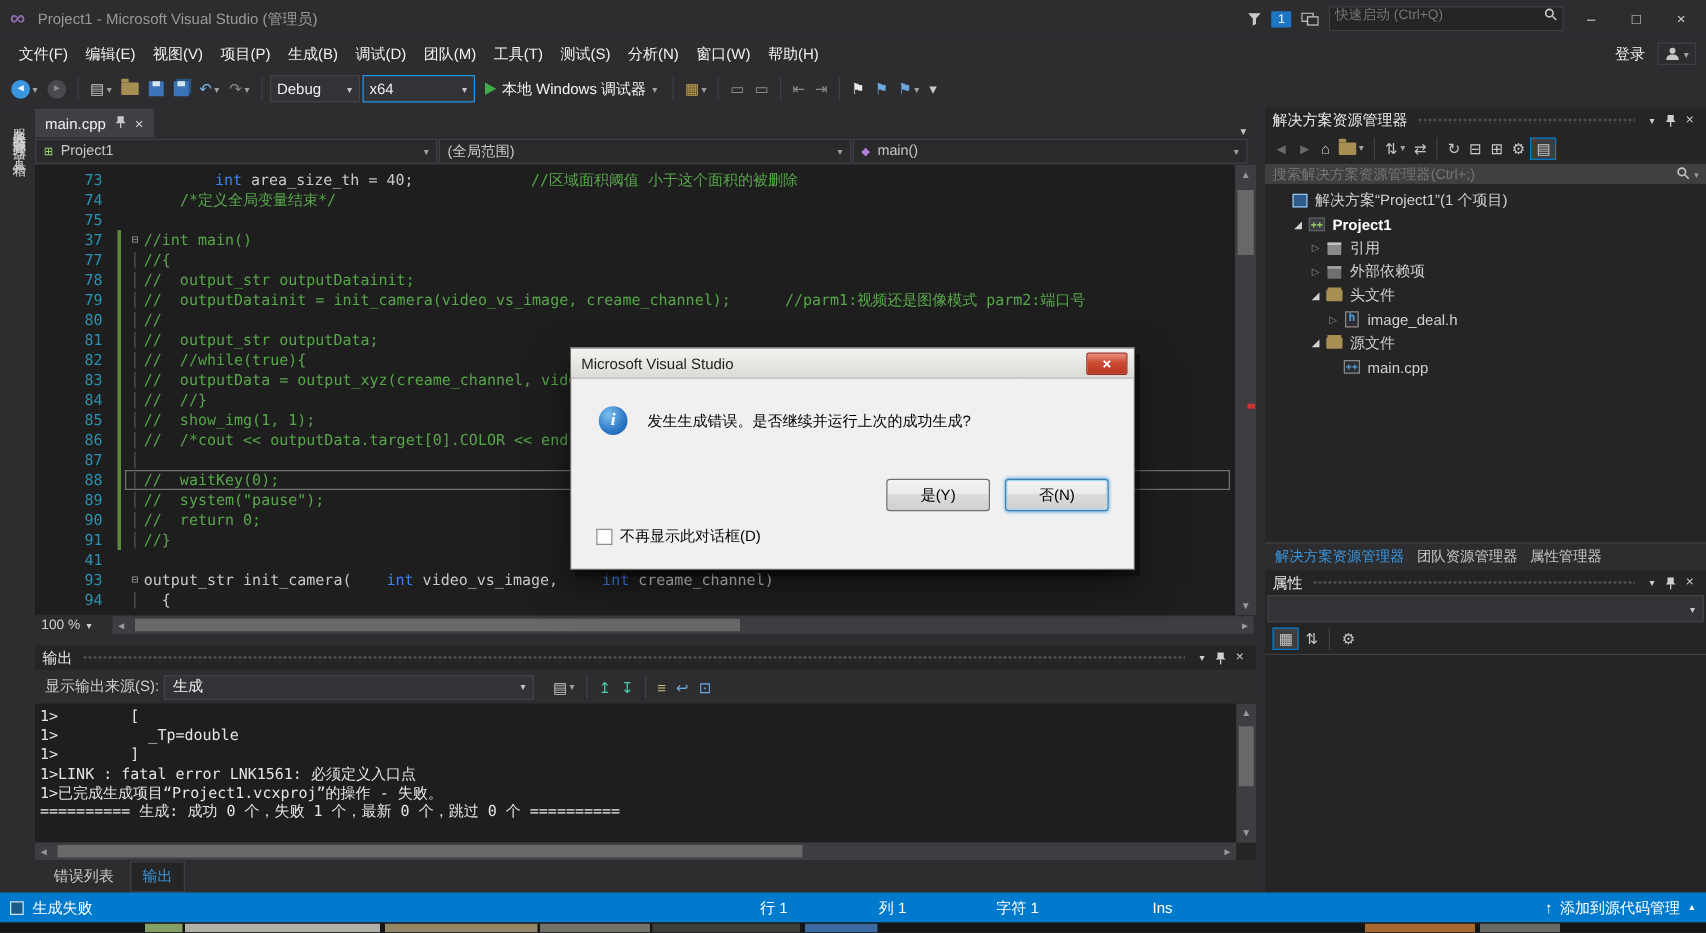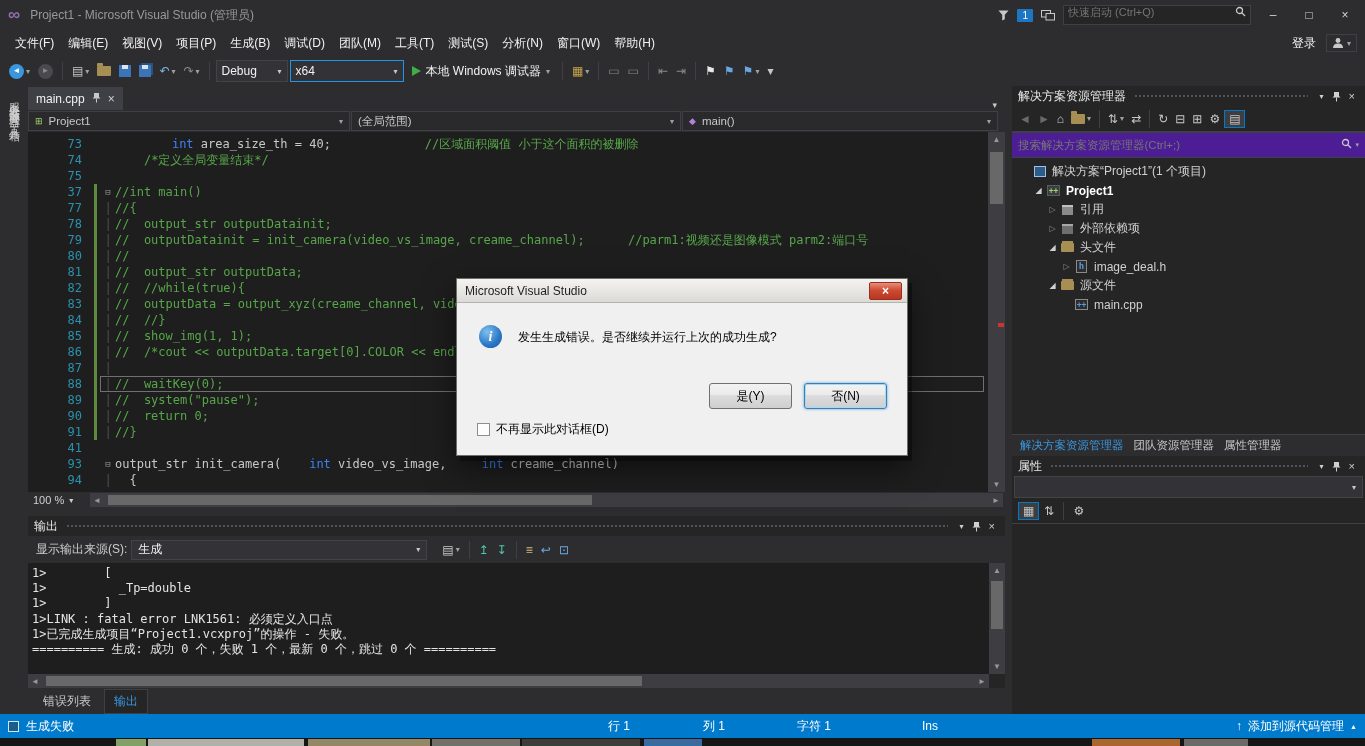--- a/index.html
+++ b/index.html
@@ -30,21 +30,21 @@
   .tbtn { display:flex; align-items:center; padding:2px 3px; gap:2px; }
   .tbtn .glyph { font-size:12px; line-height:1; color:#c8c8c8; }
   .tbtn.circ .glyph { width:15px; height:15px; border-radius:50%; display:flex; align-items:center; justify-content:center; font-size:8px; }
   .tbtn.circ.blue .glyph { background:#3a96dd; color:#fff; }
   .tbtn.circ.gray .glyph { background:#4a4a4e; color:#8a8a8a; }
   .tbtn .dd { font-size:8px; color:#a0a0a0; }
   .tsep { width:1px; height:18px; background:#3f3f46; margin:0 4px; }
   .tcombo { height:22px; background:#333337; border:1px solid #434346; display:flex; align-items:center; padding:0 5px; gap:6px; color:#f1f1f1; }
   .tcombo .dd { font-size:8px; color:#c8c8c8; margin-left:auto; }
   .tcombo.debug { width:72px; }
-  .tcombo.platform { width:114px; border-color:#1c97ea;text-align:center; }
+  .tcombo.platform { width:90px; border-color:#1c97ea;text-align:center; }
   .startbtn { display:flex; align-items:center; gap:5px; padding:2px 6px; }
   .play { width:0; height:0; border-left:9px solid #3fae46; border-top:5px solid transparent; border-bottom:5px solid transparent; }
   .mini-folder { width:14px; height:10px; background:#a78e52; border-radius:1px; position:relative; display:inline-block; }
   .mini-folder::before { content:""; position:absolute; top:-3px; left:0; width:6px; height:3px; background:#a78e52; border-radius:1px 1px 0 0; }
   .mini-floppy { width:12px; height:12px; background:#3b74b8; position:relative; display:inline-block; }
   .mini-floppy::before { content:""; position:absolute; top:0; left:3px; width:6px; height:4px; background:#d8e6f2; }
   .mini-floppy.all { box-shadow:2px -2px 0 0 #29547e; }
 
   
   .main { flex:1 1 auto; display:flex; min-height:0; }
@@ -111,21 +111,21 @@
   .bottom-tabs { height:26px; display:flex; align-items:center; gap:4px; padding:0 6px; flex:0 0 auto; }
   .btab { padding:3px 9px; color:#c8c8c8; }
   .btab.active { background:#252526; border:1px solid #3f3f46; color:#3a96dd; }
 
   
   .sidebar { width:353px; flex:0 0 auto; display:flex; flex-direction:column; background:#252526; min-height:0; }
   .setools { height:26px; display:flex; align-items:center; gap:1px; padding:0 4px; border-bottom:1px solid #3f3f46; flex:0 0 auto; }
   .sico { display:flex; align-items:center; gap:1px; padding:2px 4px; border:1px solid transparent; }
   .sico .glyph { font-size:12px; color:#c8c8c8; }
   .sico.hl { border-color:#007acc; background:#3e3e40; }
-  .sesearch { height:26px; margin:0; background:#4c1d95; border-top:1px solid #3f3f46; border-bottom:1px solid #3f3f46; display:flex; align-items:center; padding:0 6px; flex:0 0 auto; }
+  .sesearch { height:15px; margin:0; background:#404040; border-top:1px solid #3f3f46; border-bottom:1px solid #3f3f46; display:flex; align-items:center; padding:0 6px; flex:0 0 auto; }
   .sesearch input { flex:1; background:transparent; border:none; outline:none; color:#8c8c8c; font-size:11.5px; font-family:inherit; }
   .tree { flex:1 1 auto; overflow:hidden; padding-top:4px; }
   .trow { height:19px; display:flex; align-items:center; color:#d0d0d0; font-size:12px; }
   .tarrow { width:13px; flex:0 0 auto; text-align:center; font-size:8px; color:#8c8c8c; }
   .tarrow.expanded { color:#d0d0d0; }
   .tlabel.bold { font-weight:bold; color:#ffffff; }
   .tico { width:17px; height:14px; flex:0 0 auto; display:inline-flex; align-items:center; justify-content:center; margin-right:4px; }
   .tico-solution::before { content:""; width:10px; height:9px; background:#2d5c8a; border:1px solid #9cc3e5; }
   .tico-project::before { content:"++"; color:#9fd468; font:bold 8px "DejaVu Sans Mono", monospace; background:#3a3d41; border:1px solid #5a5d61; padding:0 1px; }
   .tico-references::before { content:""; width:11px; height:8px; background:#8a8a8a; border-top:2px solid #c0c0c0; }

